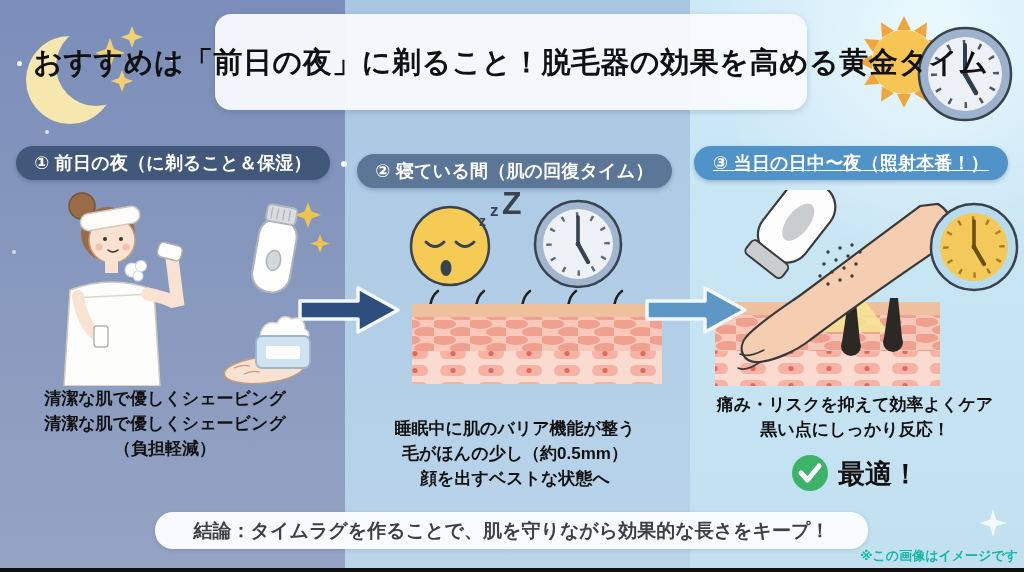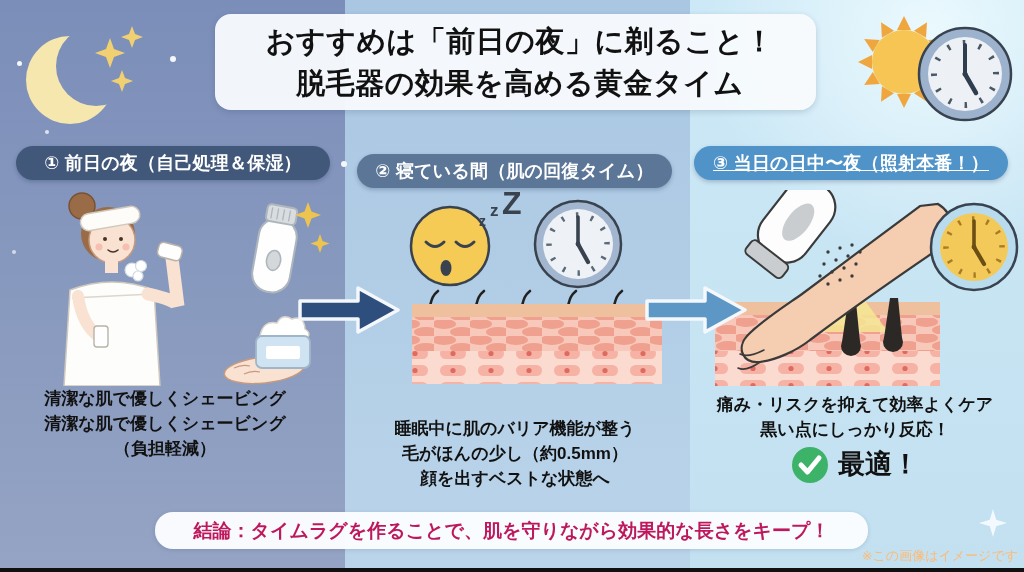--- a/index.html
+++ b/index.html
@@ -17,52 +17,51 @@
     radial-gradient(circle at 72% 6%,rgba(240,252,255,.85) 0%,rgba(240,252,255,0) 38%),
     linear-gradient(180deg,var(--day-sky,#cde9f7) 0%,#c2e0f0 100%);}
   #bottom-bar{left:0;bottom:0;width:100%;height:4px;background:#101010;}
 
   .dot{position:absolute;border-radius:50%;background:#f4f7fb;}
 
   
   #title-card{
     left:215px;top:14px;width:592px;height:96px;border-radius:16px;
     background:rgba(247,250,253,.96);
-    display:flex;flex-direction:column;align-items:center;justify-content:center;
+    display:flex;flex-direction:row;align-items:center;justify-content:center;
     box-shadow:0 2px 6px rgba(30,50,90,.18);
-    padding-left:9px;
   }
   .title-line{font-size:29px;font-weight:900;line-height:42px;letter-spacing:.5px;color:#111;white-space:nowrap;}
 
   
   .pill{
     height:34px;border-radius:17px;display:flex;align-items:center;justify-content:center;
     color:#fff;font-size:18px;font-weight:800;letter-spacing:.2px;white-space:nowrap;
     box-shadow:0 2px 4px rgba(20,40,80,.25);top:146px;
   }
   #pill-1{left:16px;width:314px;background:var(--pill-1,#42587a);}
   #pill-2{left:357px;width:315px;background:var(--pill-2,#5b7697);margin-top:8px;}
   #pill-3{left:694px;width:314px;background:var(--pill-3,#4f93c8);text-decoration:underline;}
 
   
   .body-text{font-size:17px;font-weight:800;line-height:25px;text-align:center;color:#111;}
   #text-1{left:0;top:386px;width:330px;}
   #text-2{left:350px;top:416px;width:330px;}
   #text-3{left:690px;top:392px;width:330px;}
 
-  #badge-row{left:690px;top:446px;width:330px;height:46px;display:flex;align-items:flex-start;justify-content:center;gap:9px;}
+  #badge-row{left:690px;top:446px;width:330px;height:46px;display:flex;align-items:flex-end;justify-content:center;gap:9px;}
   #badge-label{font-size:27px;font-weight:900;color:#111;}
 
   #conclusion{
     left:155px;top:512px;width:713px;height:37px;border-radius:18px;
     background:rgba(251,253,255,.97);display:flex;align-items:center;justify-content:center;
-    font-size:19px;font-weight:800;color:#be185d;white-space:nowrap;
+    font-size:19px;font-weight:800;color:#404040;white-space:nowrap;
     box-shadow:0 1px 4px rgba(30,50,90,.15);
   }
-  #footnote{right:6px;top:547px;font-size:13px;font-weight:400;color:#fdba74;}
+  #footnote{right:6px;top:547px;font-size:13px;font-weight:700;color:#14b8a6;}
 
   svg{display:block;}
   .outline{stroke:#39434f;stroke-width:2.5;}
 </style>
 </head>
 <body>
 
 <div id="canvas">
 
   <div class="band" id="band-night"></div>
@@ -138,21 +137,21 @@
       <line x1="113" y1="62" x2="124" y2="81" stroke="#2f3e4e" stroke-width="4.5" stroke-linecap="round"></line>
       <circle cx="113" cy="62" r="2.5" fill="#2f3e4e"></circle>
     </g>
   </svg>
 
   <div class="abs" id="title-card">
     <div class="title-line">おすすめは「前日の夜」に剃ること！</div>
     <div class="title-line">脱毛器の効果を高める黄金タイム</div>
   </div>
 
-  <div class="abs pill" id="pill-1">① 前日の夜（自己処理＆保湿）</div>
+  <div class="abs pill" id="pill-1">① 前日の夜（に剃ること＆保湿）</div>
   <div class="abs pill" id="pill-2">② 寝ている間（肌の回復タイム）</div>
   <div class="abs pill" id="pill-3">③ 当日の日中〜夜（照射本番！）</div>
 
   <svg class="abs" style="left:20px;top:188px;" width="312" height="198" viewBox="0 0 312 198">
 
     <circle cx="62" cy="18" r="13" fill="#9a6b47" stroke="#7a5233" stroke-width="1.5"></circle>
     <circle cx="88" cy="46" r="27" fill="#9a6b47"></circle>
     <circle cx="92" cy="52" r="23" fill="#f9e2d2" stroke="#c79a7e" stroke-width="1.5"></circle>
     <rect x="60" y="22" width="60" height="17" rx="8.5" fill="#fdfcf9" stroke="#cfc8bd" stroke-width="1.5" transform="rotate(-10 90 30)"></rect>
     <circle cx="85" cy="51" r="2" fill="#4a3326"></circle>

